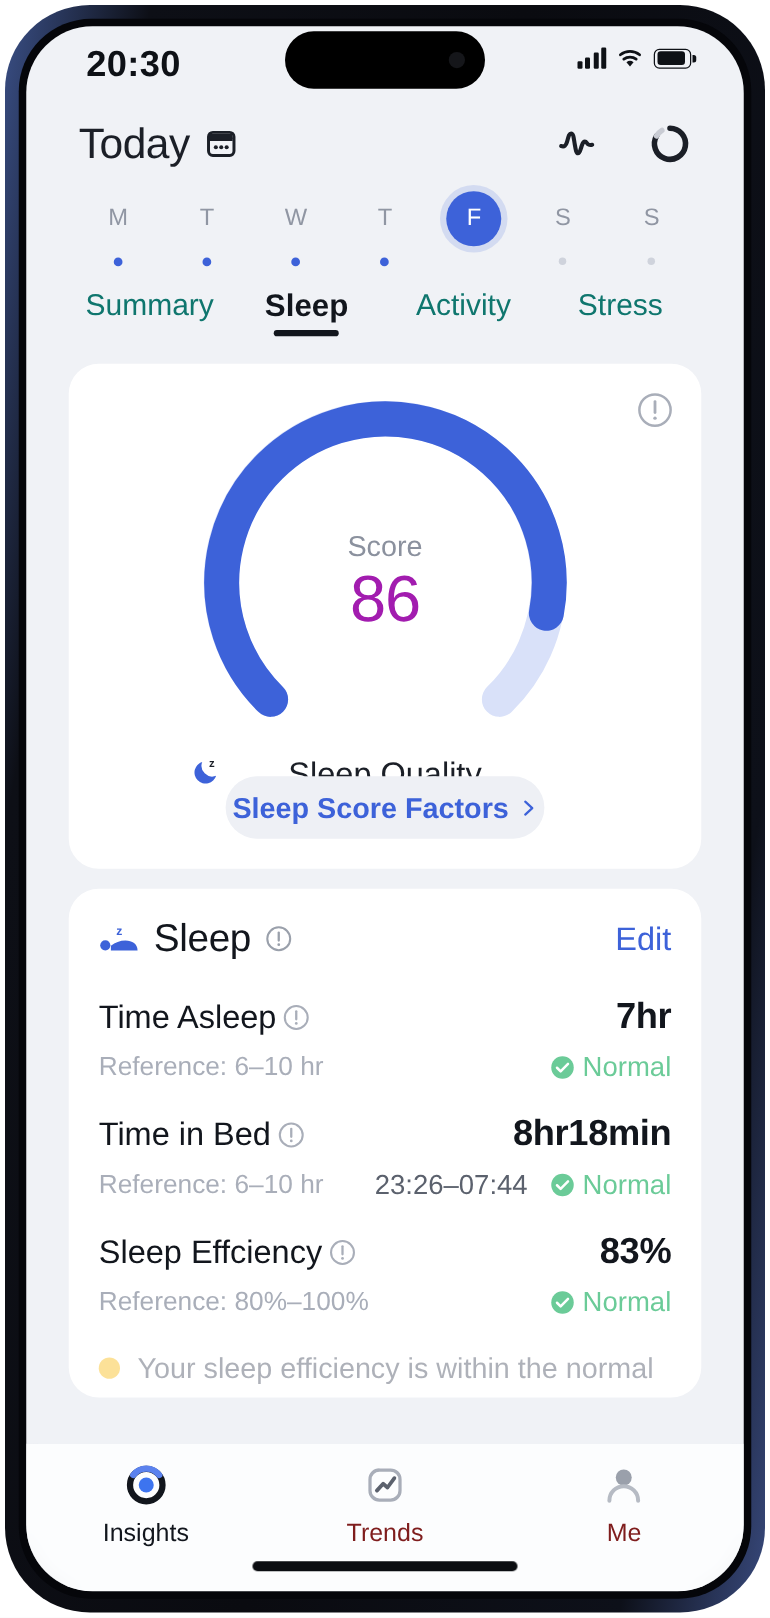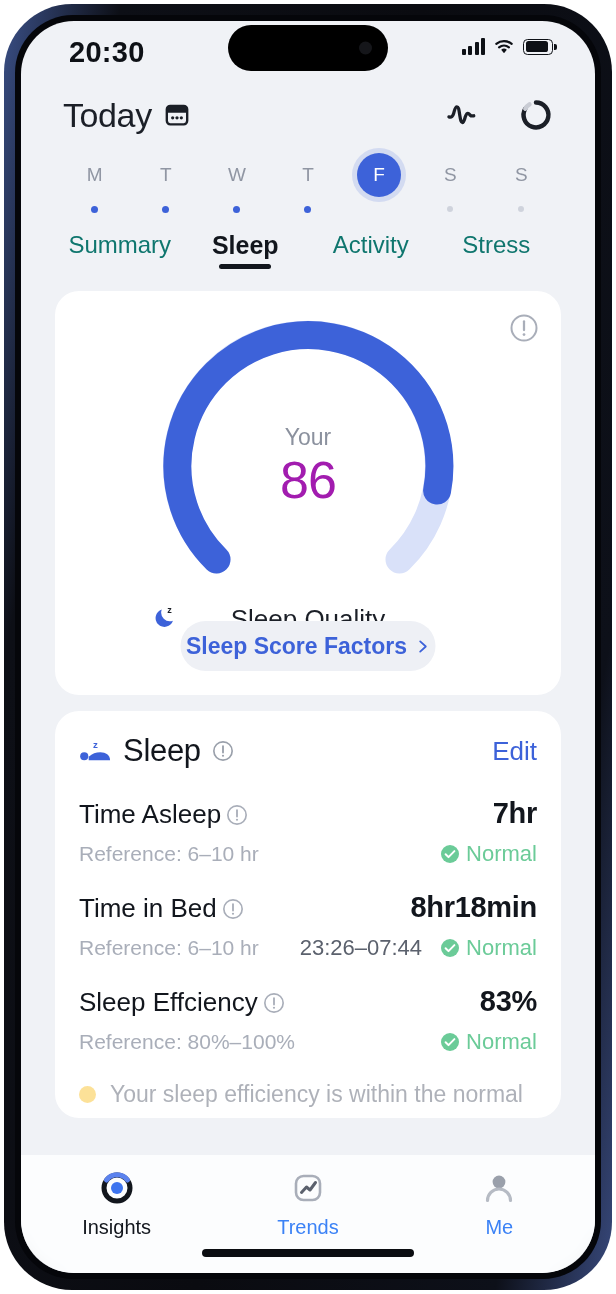--- a/index.html
+++ b/index.html
@@ -194,21 +194,21 @@
 
   
   .bottom-nav {
     position: absolute; left: 0; right: 0; bottom: 0;
     height: 118px; background: rgba(252,253,254,0.97);
     display: flex; align-items: flex-start; padding-top: 14px;
     backdrop-filter: blur(6px);
   }
   .nav-item { flex: 1; display: flex; flex-direction: column; align-items: center; gap: 9px; }
   .nav-icon { width: 38px; height: 38px; display: block; }
-  .nav-label { font-size: 20px; color: #3b82f6; }
+  .nav-label { font-size: 20px; color: #7f1d1d; }
   .nav-item.active .nav-label { color: #12161d; font-weight: 500; }
   .home-indicator {
     position: absolute; left: 50%; bottom: 16px; transform: translateX(-50%);
     width: 212px; height: 8px; border-radius: 4px; background: #0b0d11;
   }
 </style>
 </head>
 <body>
 
 <div class="phone-frame">
@@ -309,21 +309,21 @@
       </svg>
 
       <div class="gauge-wrap">
         <svg viewBox="0 0 310 310">
 
           <path d="M 63.5 246.5 A 131 131 0 1 1 246.5 246.5" fill="none" stroke="#d9e1f9" stroke-width="28" stroke-linecap="round"></path>
 
           <path d="M 63.5 246.5 A 131 131 0 1 1 284.1 177.6" fill="none" stroke="#3d62d9" stroke-width="28" stroke-linecap="round"></path>
         </svg>
         <div class="gauge-center">
-          <div class="gauge-label">Your</div>
+          <div class="gauge-label">Score</div>
           <div class="gauge-score">86</div>
         </div>
         <div class="gauge-caption">
           <svg class="moon-icon" viewBox="0 0 24 24">
             <path d="M18.4 15.4A8 8 0 0 1 8.1 5.1a8.2 8.2 0 1 0 10.3 10.3z" fill="#3d62d9"></path>
             <text x="13.2" y="8.6" font-size="8.4" font-weight="bold" fill="#1b1f27" font-family="Liberation Sans, sans-serif">z</text>
           </svg>
           <div class="gauge-caption-text">Sleep Quality</div>
         </div>
       </div>

